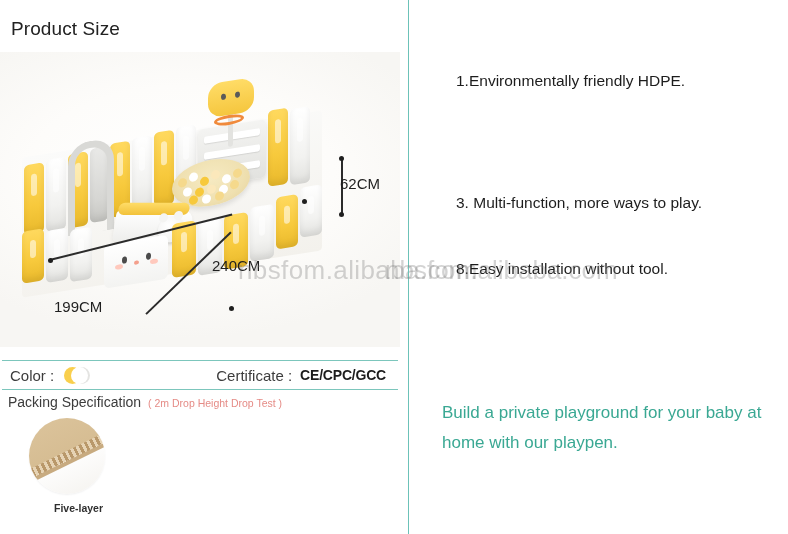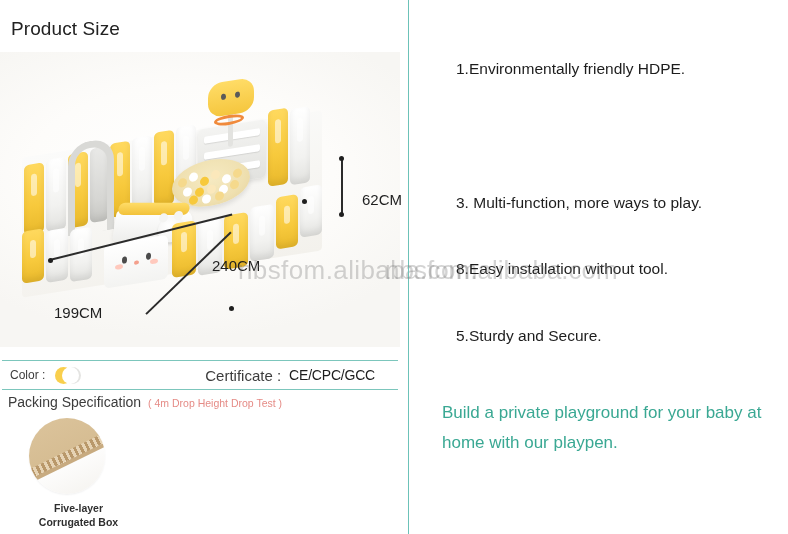--- a/index.html
+++ b/index.html
@@ -211,40 +211,40 @@
   .spec-row {
     position: absolute;
     left: 2px; top: 360px;
     width: 396px; height: 30px;
     border-top: 1px solid #7cc6bc;
     border-bottom: 1px solid #7cc6bc;
     display: flex;
     align-items: center;
   }
   .spec-label {
-    font-size: 12px; color: #3c3c3c;
+    font-size: 15px; color: #3c3c3c;
   }
   .swatch {
     position: relative;
     width: 30px; height: 17px;
     margin-left: 8px;
   }
   .swatch .circ {
     position: absolute; top: 0; width: 17px; height: 17px; border-radius: 50%;
   }
   .swatch .grey { left: 11px; background: #e4e4e2; }
   .swatch .yel  { left: 2px;  background: #f9cf4d; }
   .swatch .cut  {
     position:absolute; left:9px; top:0; width:17px; height:17px;
     border-radius:50%; background:#ffffff;
   }
   .cert-label { font-size: 15px; color: #3c3c3c; margin-left: auto; }
   .cert-value {
-    font-size: 14px; color: #1c1c1c; font-weight: normal;
-    margin-left: 8px; margin-right: 23px; letter-spacing: -.2px;
+    font-size: 14px; color: #1c1c1c; font-weight: bold;
+    margin-left: 8px; margin-right: 12px; letter-spacing: -.2px;
   }
 
   
   .pack-head {
     position: absolute;
     left: 8px; top: 394px;
     display: flex; align-items: baseline; gap: 7px;
   }
   .pack-title { font-size: 14px; color: #3c3c3c; }
   .pack-sub   { font-size: 10.5px; color: #e58b86; }
@@ -444,69 +444,67 @@
             <span class="slot" style="top:10px;height:18px;"></span>
           </div>
         <div class="panel w" style="left:278px;top:96px; width:22px; height:50px;">
             <span class="slot" style="top:10px;height:18px;"></span>
           </div>
       </div>
 
       <div class="dim-line" style="left:341px; top:108px; width:1.5px; height:54px;"></div>
       <div class="dim-dot" style="left:339px; top:104px;"></div>
       <div class="dim-dot" style="left:339px; top:160px;"></div>
-      <div class="dim-label" style="left:362px; top:123px;margin-top:16px;">62CM</div>
+      <div class="dim-label" style="left:340px; top:123px;">62CM</div>
 
       <div class="dim-line" style="left:230px; top:180px; width:1.5px; height:118px; transform:rotate(46deg); transform-origin:top center;"></div>
       <div class="dim-dot" style="left:302px; top:147px;"></div>
       <div class="dim-label" style="left:212px; top:205px;">240CM</div>
 
       <div class="dim-line" style="left:50px; top:208px; width:1.5px; height:187px; transform:rotate(-104deg); transform-origin:top center;"></div>
       <div class="dim-dot" style="left:48px; top:206px;"></div>
       <div class="dim-dot" style="left:229px; top:254px;"></div>
-      <div class="dim-label" style="left:54px; top:252px;">199CM</div>
+      <div class="dim-label" style="left:54px; top:246px;">199CM</div>
     </div>
 
     <div class="watermark">nbsfom.alibaba.com</div>
 
     <div class="spec-row">
       <span class="spec-label" style="margin-left:8px;">Color :</span>
       <span class="swatch">
         <span class="circ grey"></span>
         <span class="circ yel"></span>
         <span class="cut"></span>
       </span>
       <span class="cert-label">Certificate :</span>
       <span class="cert-value">CE/CPC/GCC</span>
     </div>
 
     <div class="pack-head">
       <span class="pack-title">Packing Specification</span>
-      <span class="pack-sub">( 4m Drop Height Drop Test )</span>
+      <span class="pack-sub">( 2m Drop Height Drop Test )</span>
     </div>
 
     <div class="pack-items">
       <div class="pack-item">
         <div class="pack-thumb thumb-box">
           <span class="flute"></span>
         </div>
         <div class="pack-caption">
           <div>Five-layer</div>
-          <div>Corrugated Box</div>
         </div>
       </div>
     </div>
   </div>
 
   <div class="v-divider"></div>
 
   <div class="right-col">
-    <div class="feature" style="top:60px;">1.Environmentally friendly HDPE.</div>
+    <div class="feature" style="top:72px;">1.Environmentally friendly HDPE.</div>
     <div class="feature" style="top:194px;">3. Multi-function, more ways to play.</div>
     <div class="feature" style="top:260px;">8.Easy installation without tool.</div>
-    <div class="feature" style="top:327px;">5.Sturdy and Secure.</div>
 
     <div class="wm-right">nbsfom.alibaba.com</div>
 
     <div class="tagline">Build a private playground for your baby at home with our playpen.</div>
   </div>
 
 </div>
 
 </body></html>

